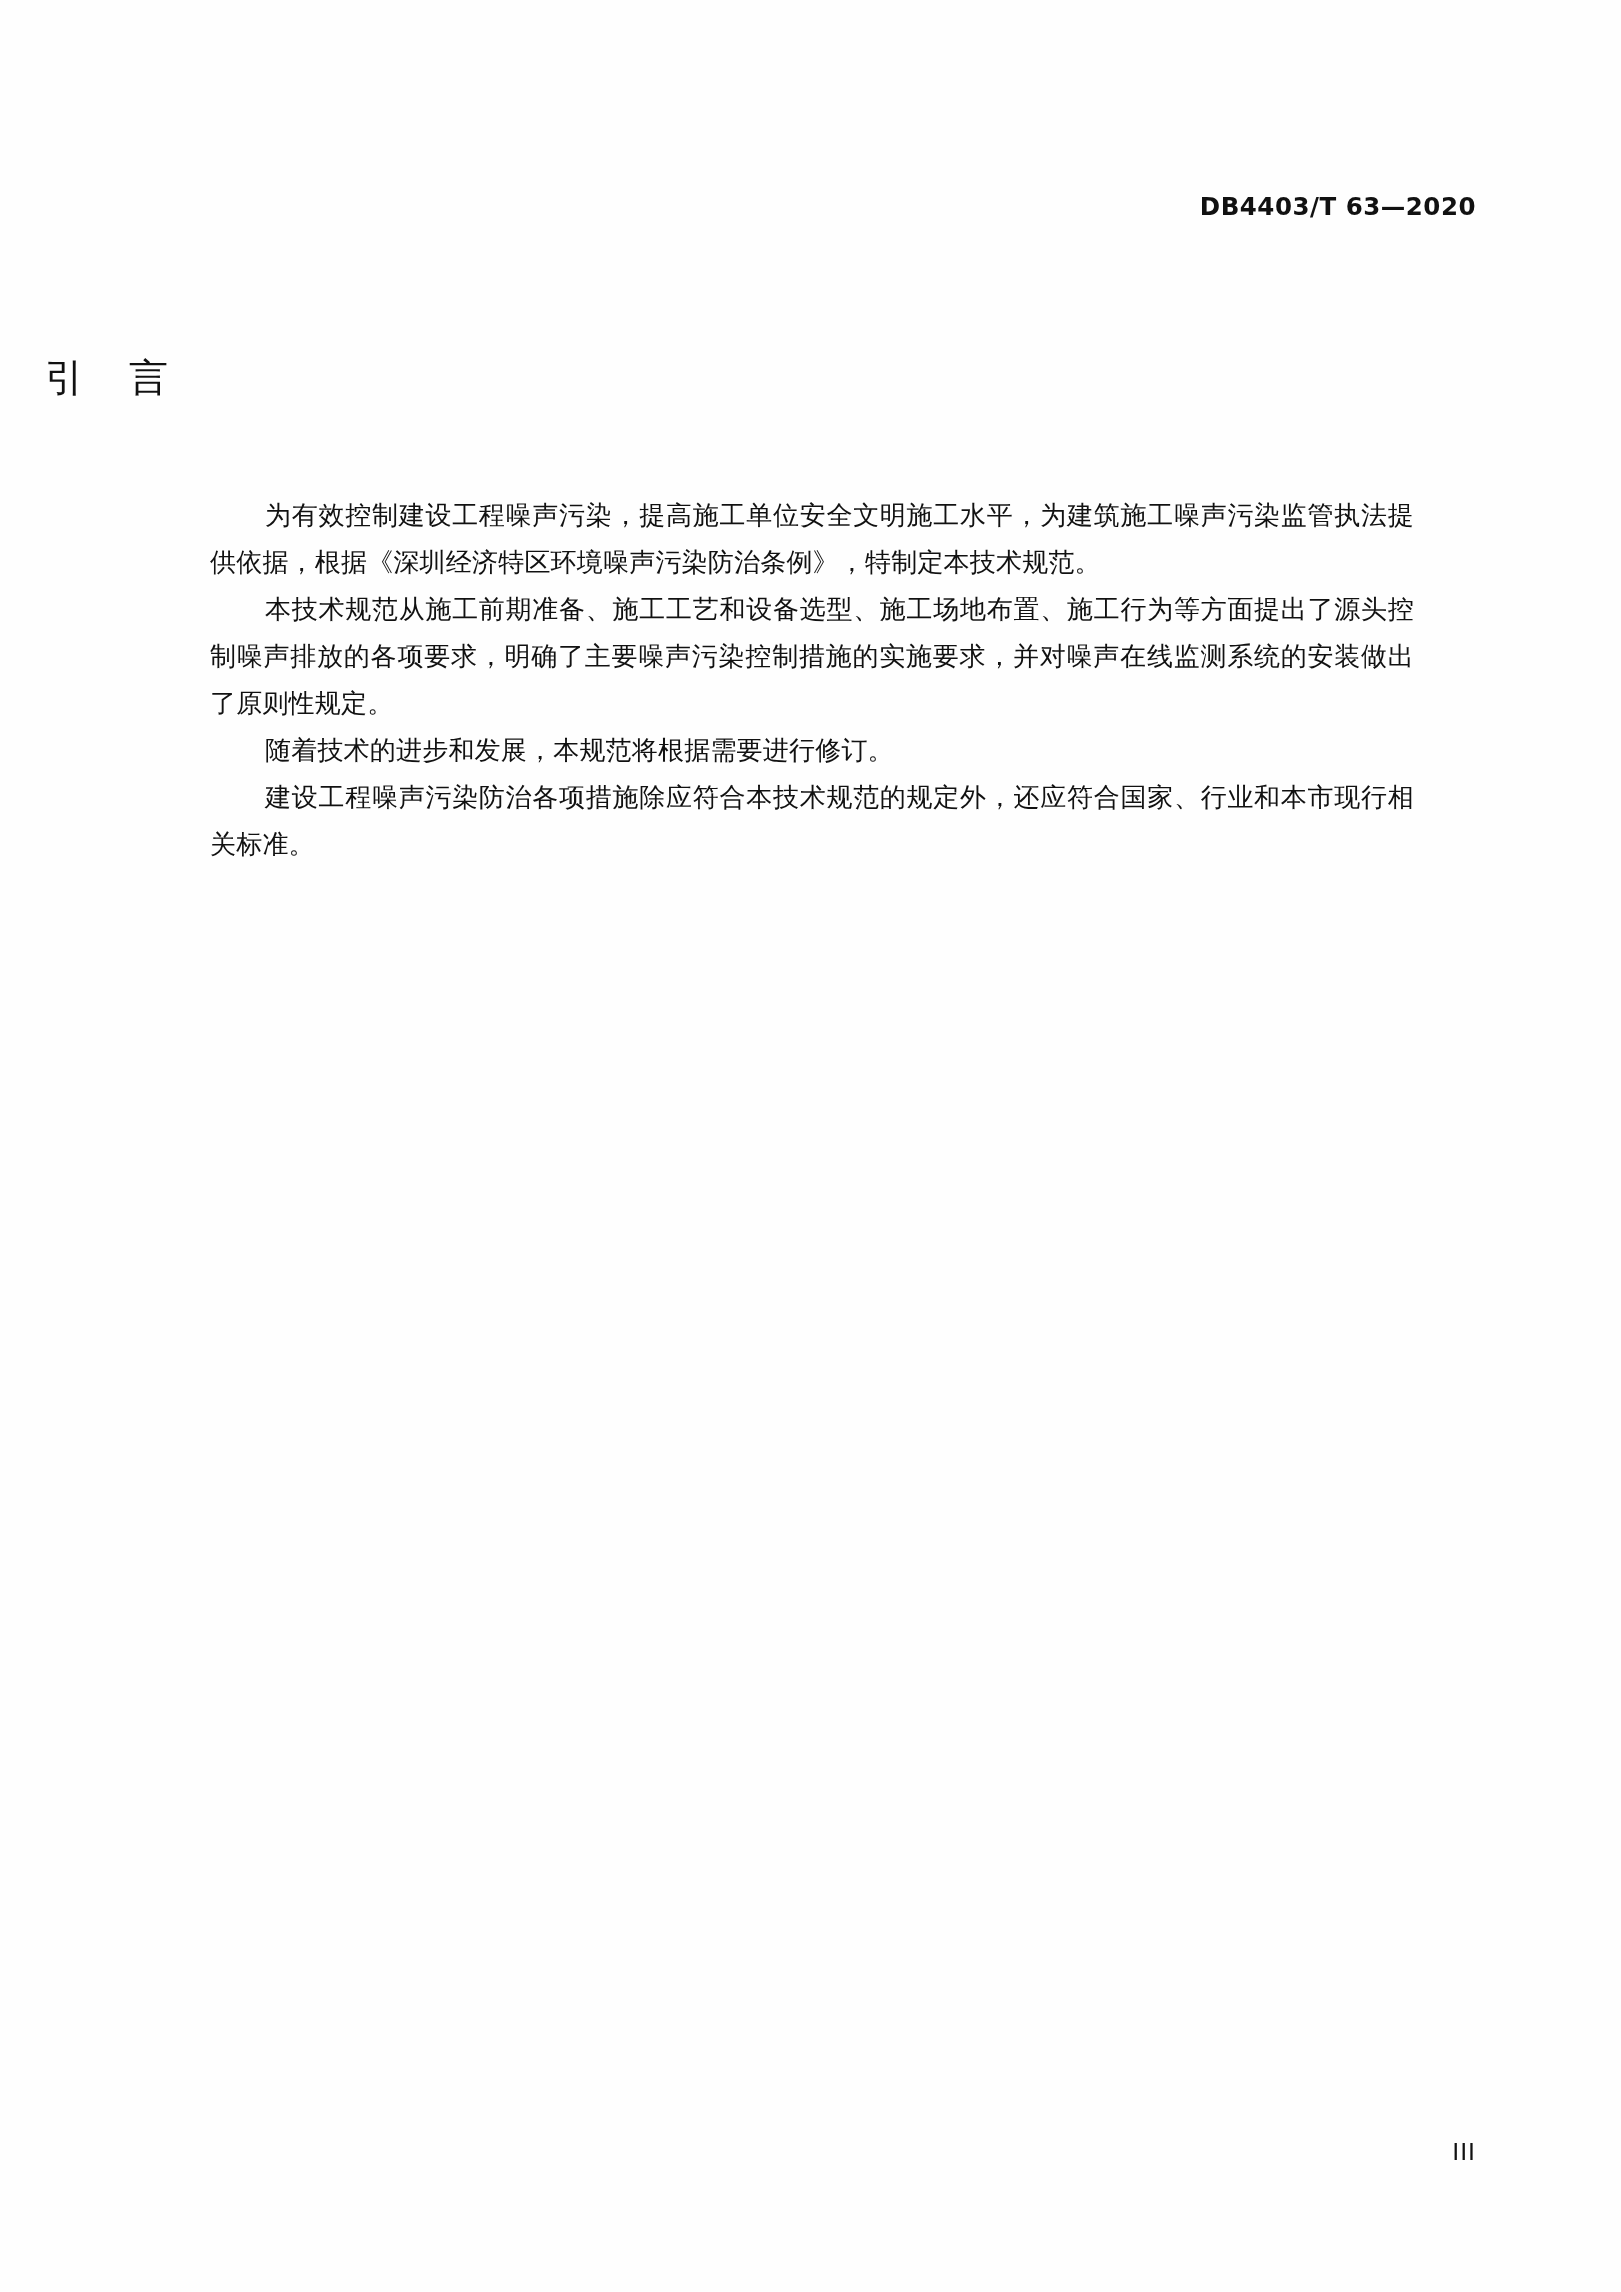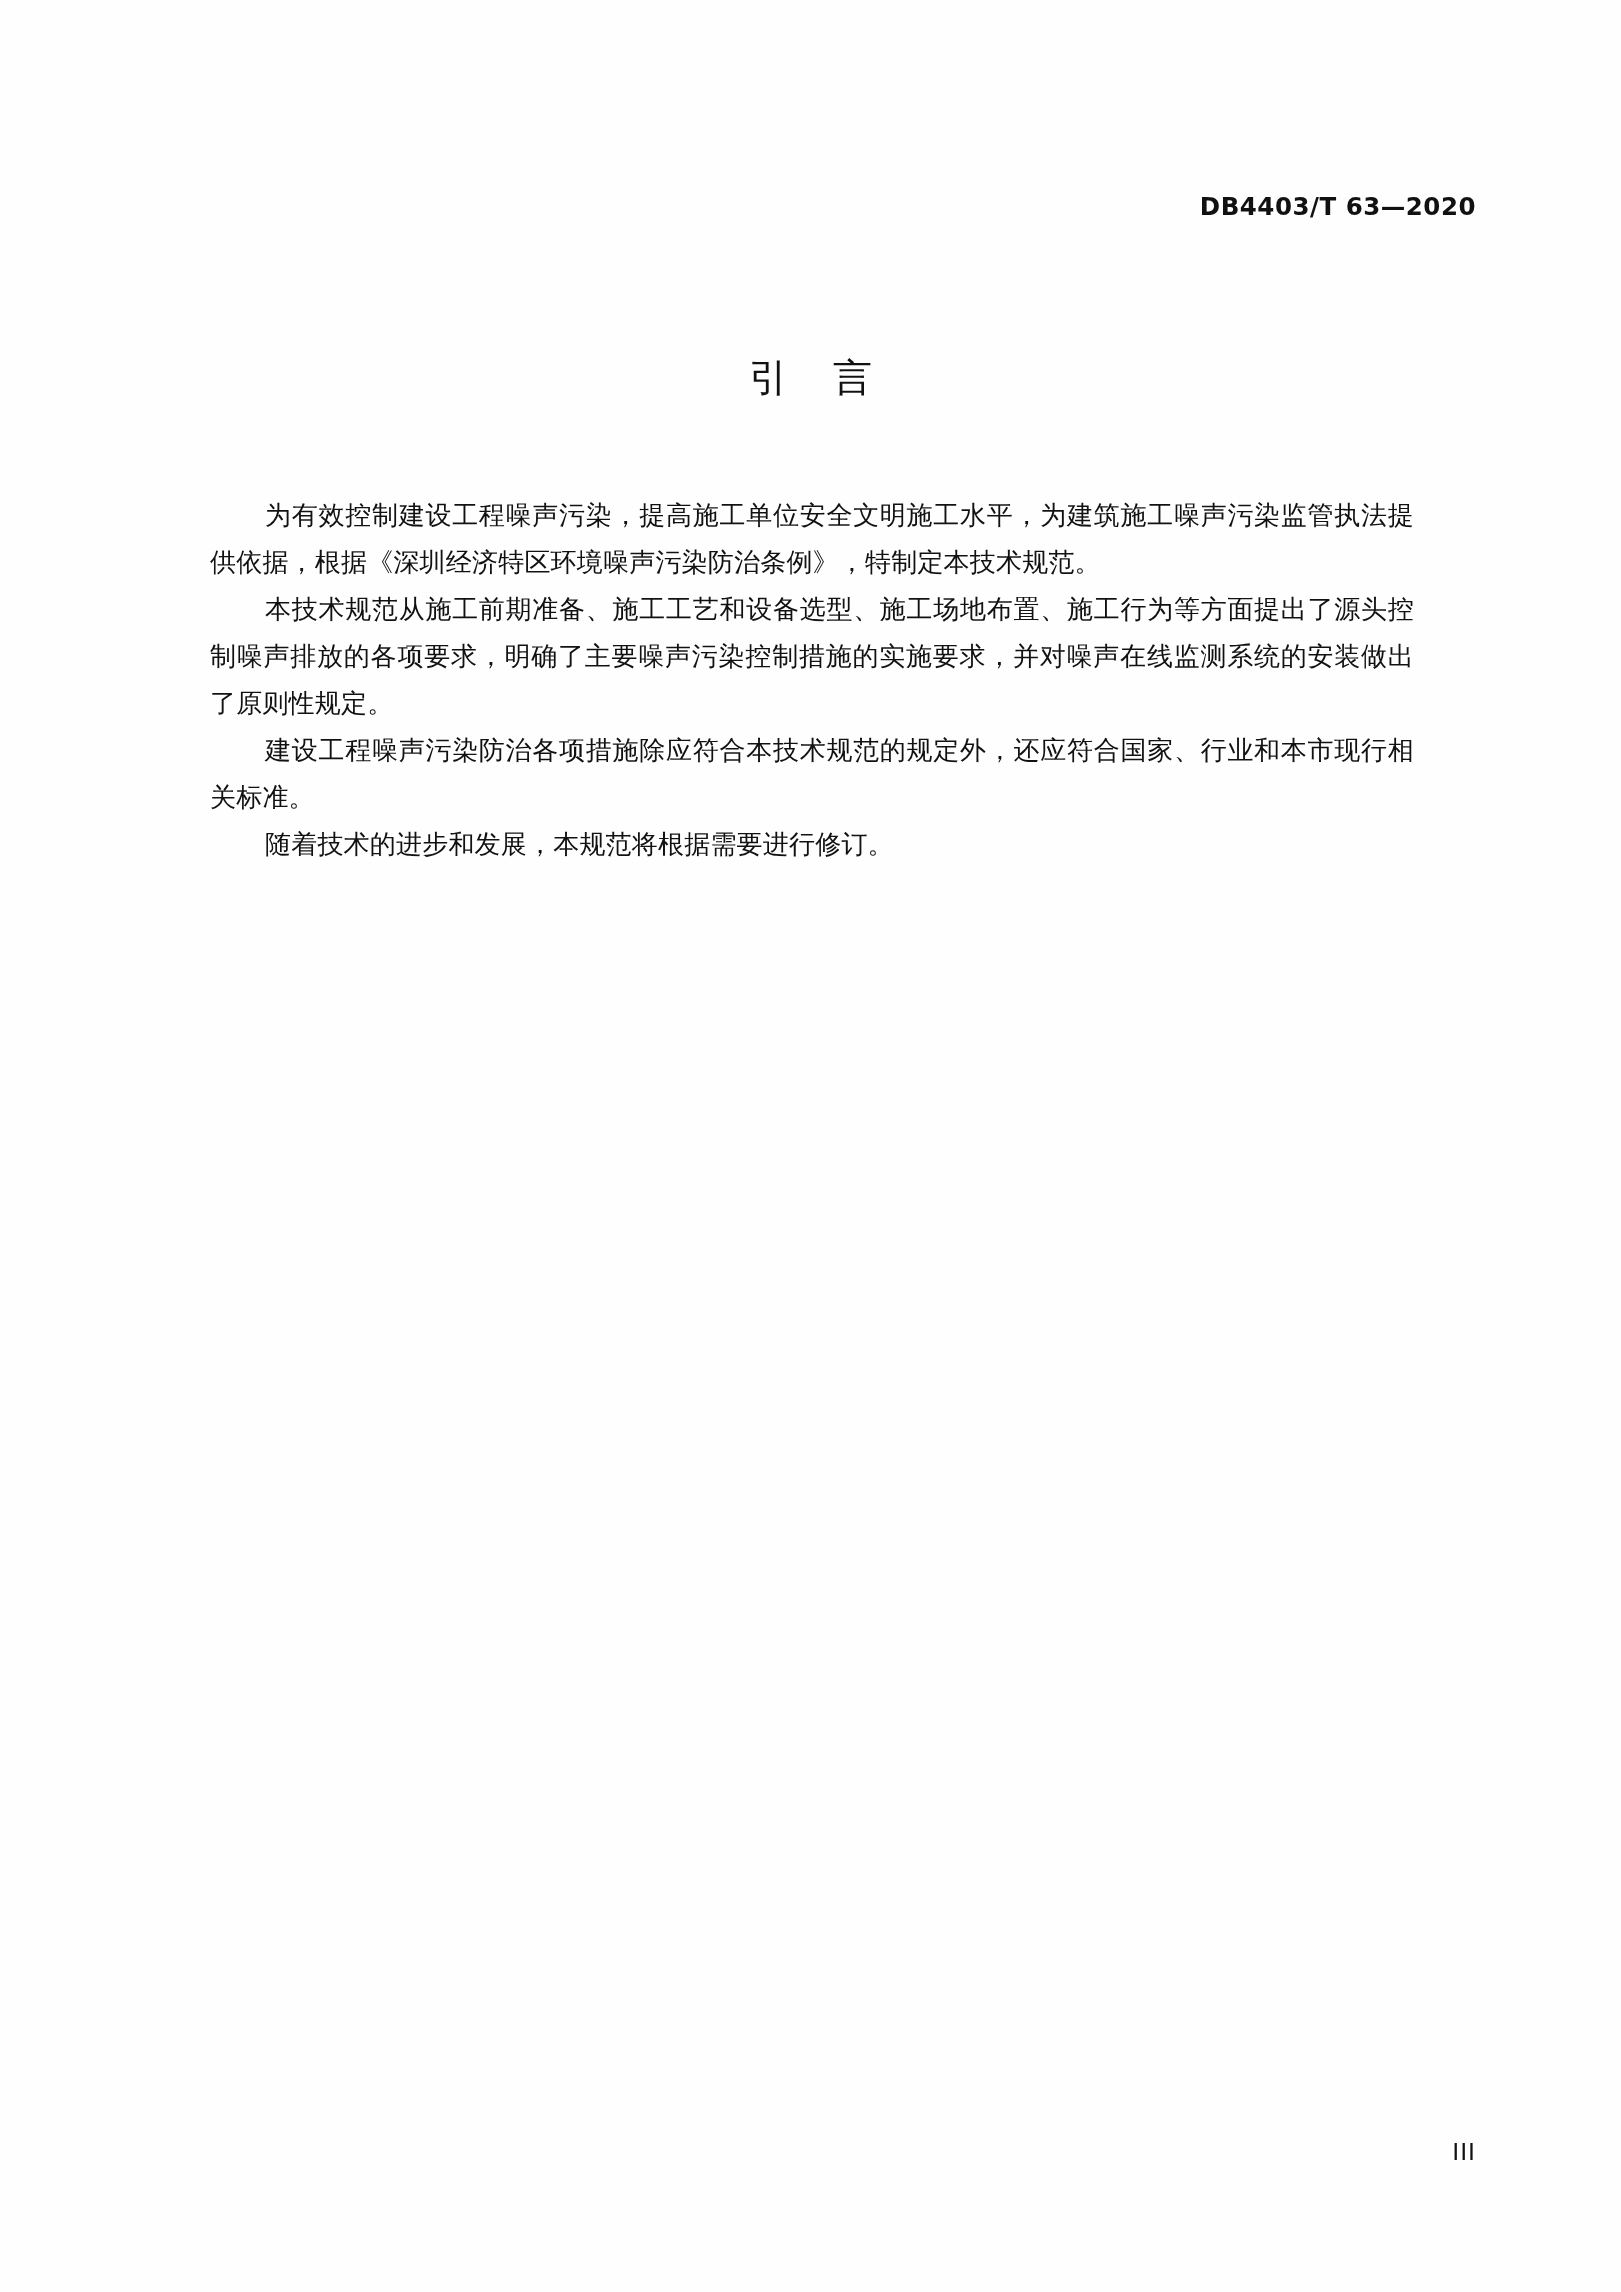--- a/index.html
+++ b/index.html
@@ -29,21 +29,20 @@
     letter-spacing: 0.5px;
     color: #111;
     white-space: nowrap;
     font-weight: bold;
   }
   .doc-title {
     position: absolute;
     top: 351px;
     left: 0;
     width: 100%;
-    text-align: center;
     font-family: Liberation Serif, serif;
     font-size: 39px;
     font-weight: normal;
     letter-spacing: 45px;
     text-indent: 45px;
     color: #111;
   }
   .body-block {
     position: absolute;
     top: 492px;
@@ -76,20 +75,20 @@
 
 <div class="page">
 
   <div class="header">DB4403/T 63—2020</div>
 
   <div class="doc-title">引言</div>
 
   <div class="body-block">
     <p class="para">为有效控制建设工程噪声污染，提高施工单位安全文明施工水平，为建筑施工噪声污染监管执法提供依据，根据《深圳经济特区环境噪声污染防治条例》，特制定本技术规范。</p>
     <p class="para">本技术规范从施工前期准备、施工工艺和设备选型、施工场地布置、施工行为等方面提出了源头控制噪声排放的各项要求，明确了主要噪声污染控制措施的实施要求，并对噪声在线监测系统的安装做出了原则性规定。</p>
+    <p class="para">随着技术的进步和发展，本规范将根据需要进行修订。</p>
     <p class="para">建设工程噪声污染防治各项措施除应符合本技术规范的规定外，还应符合国家、行业和本市现行相关标准。</p>
-    <p class="para">随着技术的进步和发展，本规范将根据需要进行修订。</p>
   </div>
 
   <div class="footer-page">III</div>
 
 </div>
 
 
 </body></html>

